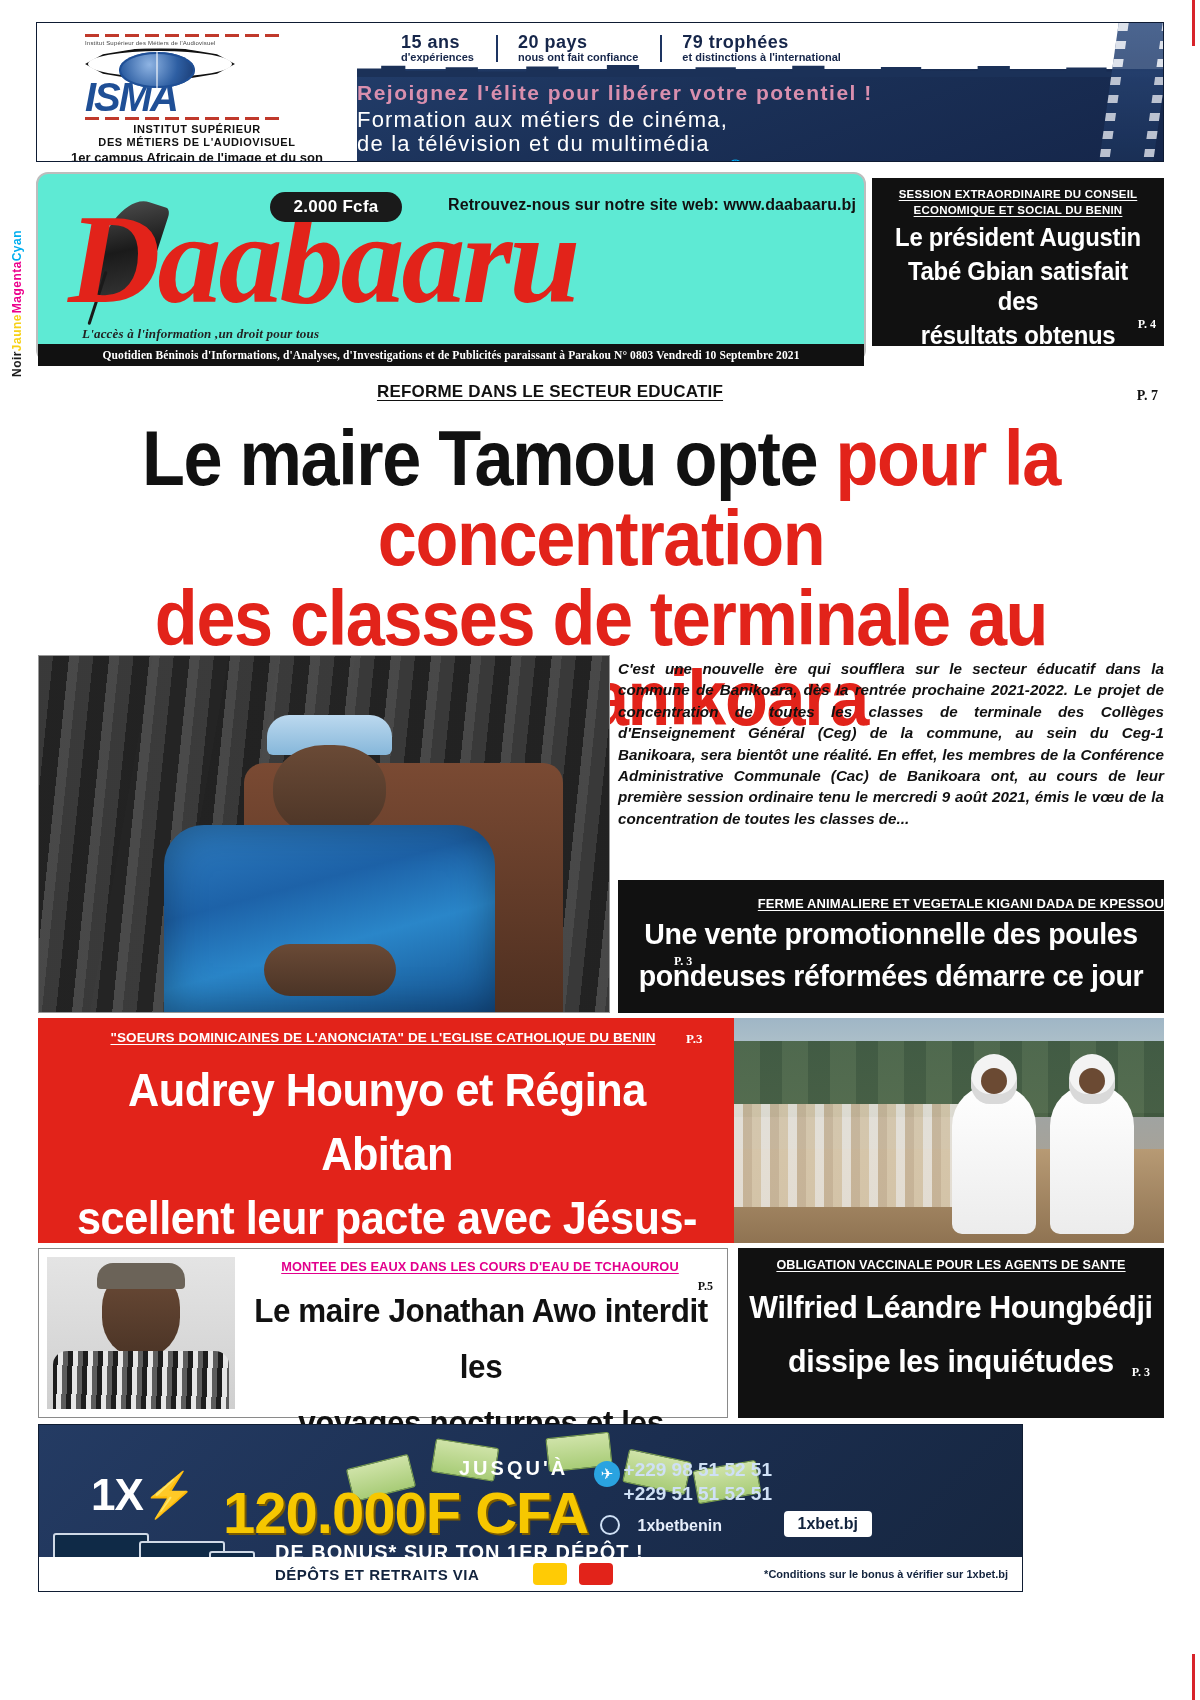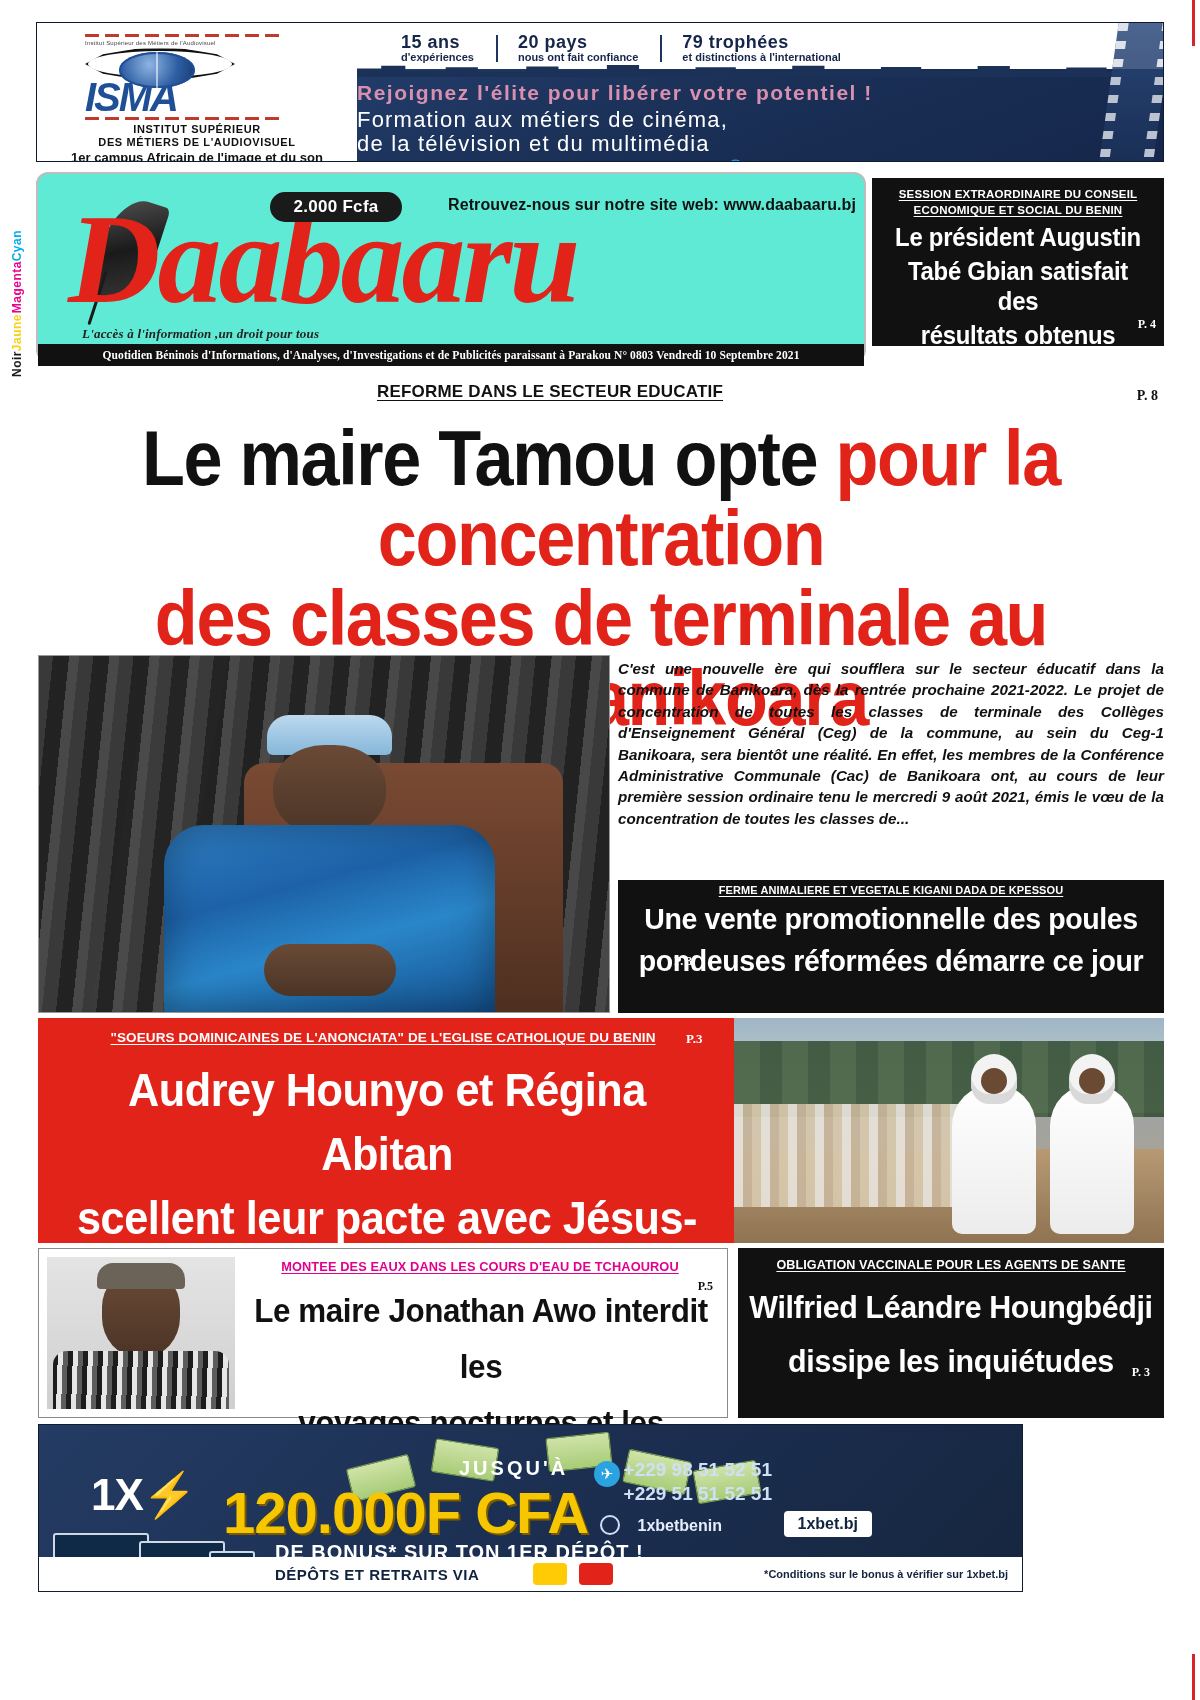--- a/index.html
+++ b/index.html
@@ -256,21 +256,21 @@
     font-style: italic; font-weight: 700; font-size: 15.2px; line-height: 21.4px;
     color:#111; text-align: justify;
   }
 
   
   .blk2 {
     position:absolute; left: 618px; top: 880px; width: 546px; height: 133px;
     background:#111; color:#fff; overflow:hidden;
   }
   .blk2-kicker {
-    margin-top:4px; text-align:center; font-size: 11px; font-weight: 800;
+    margin-top:16px; text-align:right; font-size: 13px; font-weight: 800;
     letter-spacing:.1px; text-decoration: underline; text-underline-offset: 2px;
   }
   .blk2-head {
     margin-top:4px; text-align:center; font-size: 30px; line-height: 38px;
     font-weight: 900; letter-spacing:-.4px;
     font-family:"Liberation Sans Narrow","Liberation Sans",sans-serif;
     transform: scaleX(.95); transform-origin:center;
   }
   .blk2-page { position:absolute; left: 56px; bottom: 44px; font-size: 12px; font-weight:700;
     font-family:"Liberation Serif",serif; }
@@ -507,21 +507,21 @@
   <div class="tr-box">
     <div class="tr-kicker">SESSION EXTRAORDINAIRE DU CONSEIL</div>
     <div class="tr-kicker">ECONOMIQUE ET SOCIAL DU BENIN</div>
     <div class="tr-head">Le président Augustin</div>
     <div class="tr-head">Tabé Gbian satisfait des</div>
     <div class="tr-head">résultats obtenus</div>
     <div class="tr-page">P. 4</div>
   </div>
 
   <div class="lead-kicker">REFORME DANS LE SECTEUR EDUCATIF</div>
-  <div class="lead-page">P. 8</div>
+  <div class="lead-page">P. 7</div>
 
   <div class="lead-head">
     <span class="l1"><span>Le maire Tamou opte</span> <span class="hl-red">pour la concentration</span></span>
     <span class="l2">des classes de terminale au Ceg-1 Banikoara</span>
   </div>
 
   <div class="lead-photo">
     <div class="lp-curtain"></div>
     <div class="lp-chair"></div>
     <div class="lp-person">

